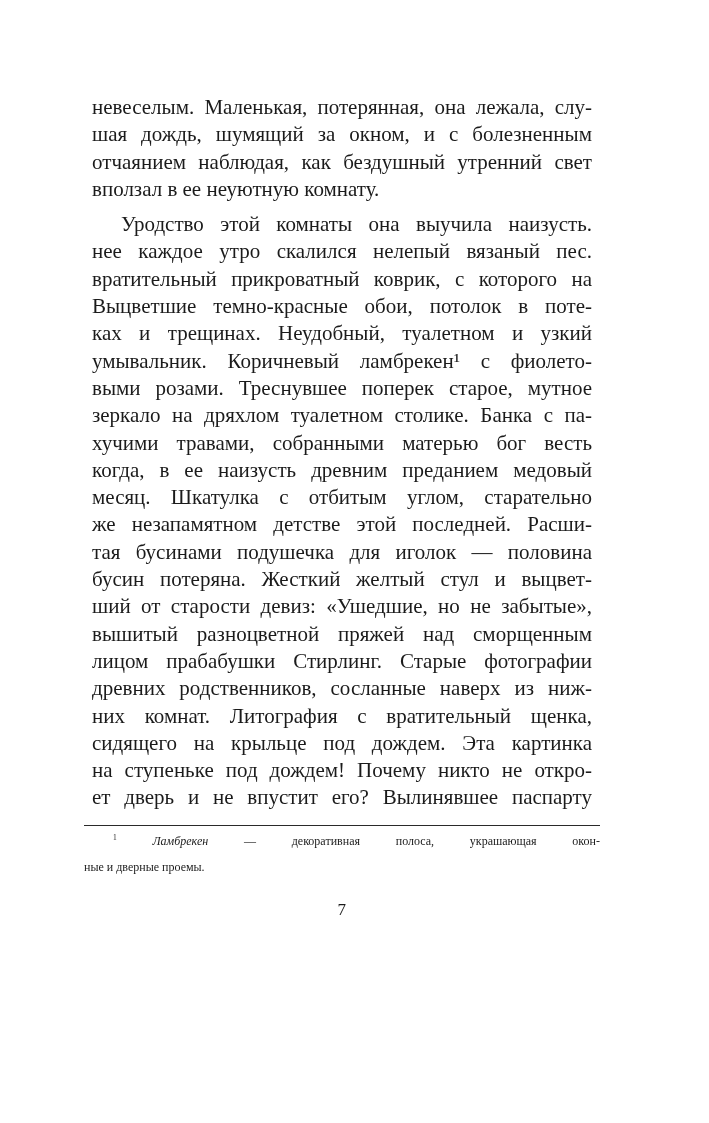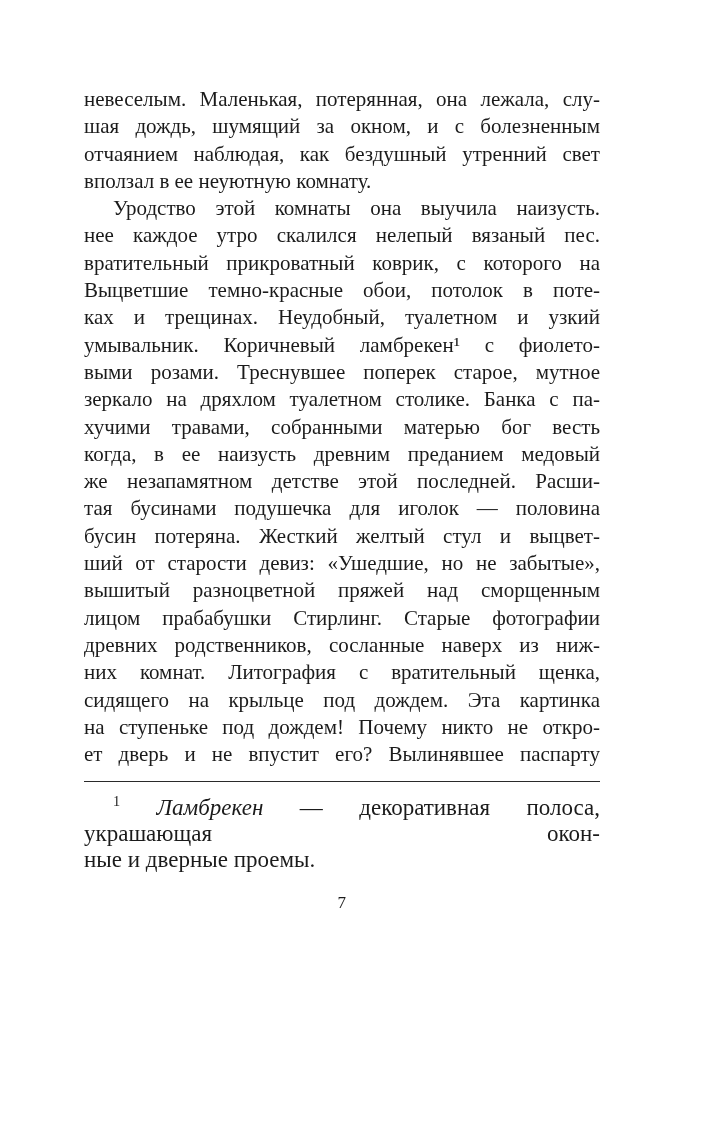--- a/index.html
+++ b/index.html
@@ -15,42 +15,42 @@
     background: #ffffff;
     overflow: hidden;
   }
   .text-column {
     position: absolute;
     left: 84px; top: 86px;
     width: 516px;
     font-size: 21px;
     line-height: 27.3px;
   }
-  .paragraph { margin: 0; }
+  .paragraph { margin: 8px; }
   .line {
     text-align: justify;
     text-align-last: justify;
     white-space: normal;
   }
   .line.flush-last {
     text-align-last: left;
   }
   .line.indent {
     text-indent: 29px;
   }
   .footnote-separator {
     margin-top: 13px;
     border: none;
     border-top: 1px solid #2a2a2a;
     height: 0;
     width: 100%;
   }
   .footnote {
-    margin-top: 13px;
-    font-size: 23px;
+    margin-top: 2px;
+    font-size: 12px;
     line-height: 26px;
     text-align: justify;
   }
   .fn-first {
     text-indent: 29px;
     text-align: justify;
     text-align-last: justify;
   }
   .fn-second {
     text-align: center;
@@ -87,20 +87,21 @@
       <div class="line indent">Уродство этой комнаты она выучила наизусть.</div>
       <div class="line">нее каждое утро скалился нелепый вязаный пес.</div>
       <div class="line">вратительный прикроватный коврик, с которого на</div>
       <div class="line">Выцветшие темно-красные обои, потолок в поте-</div>
       <div class="line">ках и трещинах. Неудобный, туалетном и узкий</div>
       <div class="line">умывальник. Коричневый ламбрекен¹ с фиолето-</div>
       <div class="line">выми розами. Треснувшее поперек старое, мутное</div>
       <div class="line">зеркало на дряхлом туалетном столике. Банка с па-</div>
       <div class="line">хучими травами, собранными матерью бог весть</div>
       <div class="line">когда, в ее наизусть древним преданием медовый</div>
+      <div class="line">месяц. Шкатулка с отбитым углом, старательно</div>
       <div class="line">же незапамятном детстве этой последней. Расши-</div>
       <div class="line">тая бусинами подушечка для иголок — половина</div>
       <div class="line">бусин потеряна. Жесткий желтый стул и выцвет-</div>
       <div class="line">ший от старости девиз: «Ушедшие, но не забытые»,</div>
       <div class="line">вышитый разноцветной пряжей над сморщенным</div>
       <div class="line">лицом прабабушки Стирлинг. Старые фотографии</div>
       <div class="line">древних родственников, сосланные наверх из ниж-</div>
       <div class="line">них комнат. Литография с вратительный щенка,</div>
       <div class="line">сидящего на крыльце под дождем. Эта картинка</div>
       <div class="line">на ступеньке под дождем! Почему никто не откро-</div>

